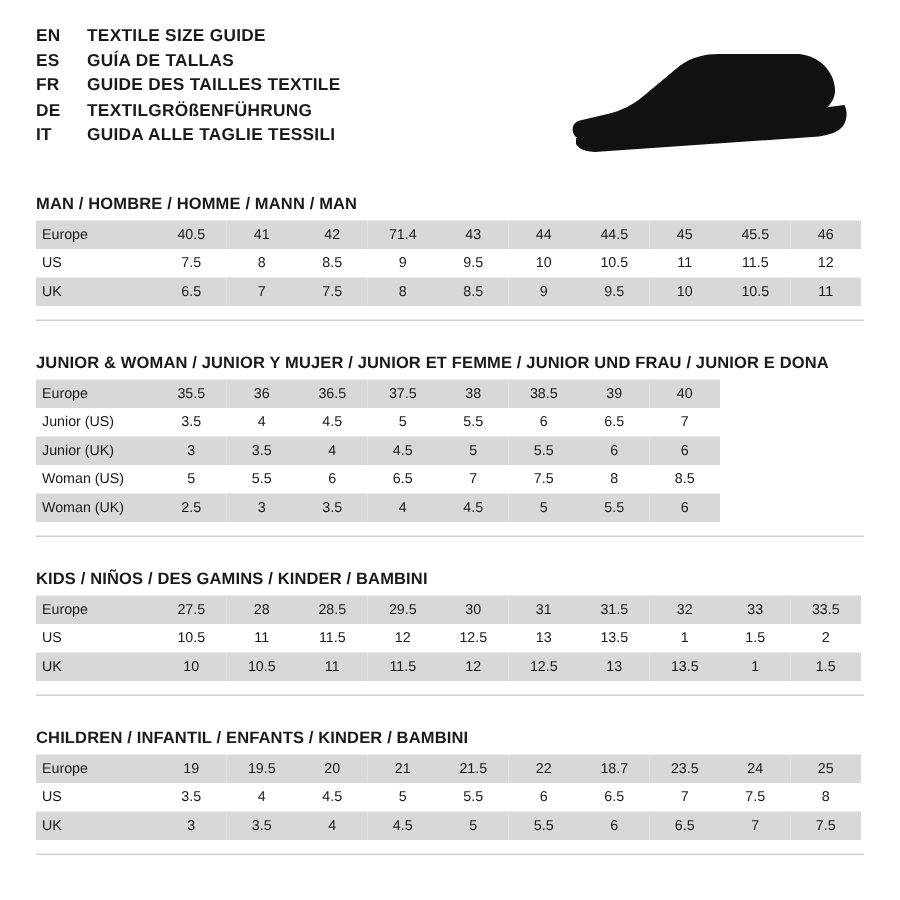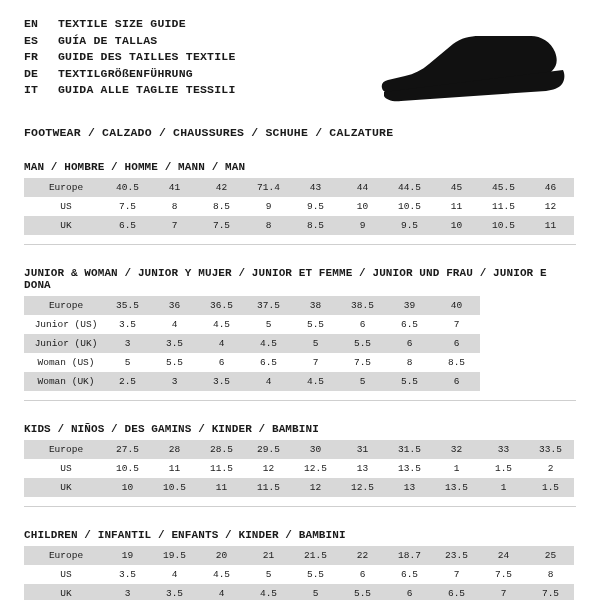--- a/index.html
+++ b/index.html
@@ -13,21 +13,20 @@
     font-family: "Liberation Sans", sans-serif;
     color: #1a1a1a;
     overflow: hidden;
   }
   .page {
     position: relative;
     width: 600px;
     height: 557px;
     box-sizing: border-box;
     padding: 16px 24px 0 24px;
-    font-family: Liberation Mono, monospace;
   }
 
   
   .header {
     display: flex;
     align-items: flex-start;
     justify-content: space-between;
   }
   .lang-list {
     display: block;
@@ -76,21 +75,21 @@
     font-size: 9.5px;
     table-layout: fixed;
   }
   table.size td {
     padding: 3px 0 3px 0;
     text-align: center;
     vertical-align: middle;
     height: 13px;
   }
   table.size td.label {
-    text-align: center;
+    text-align: left;
     padding-left: 4px;
   }
   table.size tr.shaded td {
     background: #d8d8d8;
   }
   .divider {
     height: 1px;
     background: #cfcfcf;
     margin-top: 9px;
   }
@@ -133,21 +132,20 @@
         <path fill="#111111" d="M150 6 C160 6 170 12 174 22 C177 30 176 36 171 41
           C166 46 158 48 150 49 L96 53 C80 54 66 56 54 58
           L12 63 C6 64 2 62 1 58 C0 54 2 51 7 50
           L24 46 C33 44 41 40 48 34 L72 14 C80 8 89 6 98 6 Z"></path>
         <path fill="#111111" d="M3 62 L182 40 C184 44 184 50 181 54 C178 58 172 60 165 61
           L20 71 C12 72 5 70 3 66 Z"></path>
       </svg>
     </div>
   </div>
 
-  <div class="section-title">FOOTWEAR / CALZADO / CHAUSSURES / SCHUHE / CALZATURE</div>
 
   <div class="group">
     <div class="group-title">MAN / HOMBRE / HOMME / MANN / MAN</div>
     <table class="size">
       <tbody>
           <tr class="shaded">
         <td class="label col-label">Europe</td>
         <td class="col-val">40.5</td>
         <td class="col-val">41</td>
         <td class="col-val">42</td>

